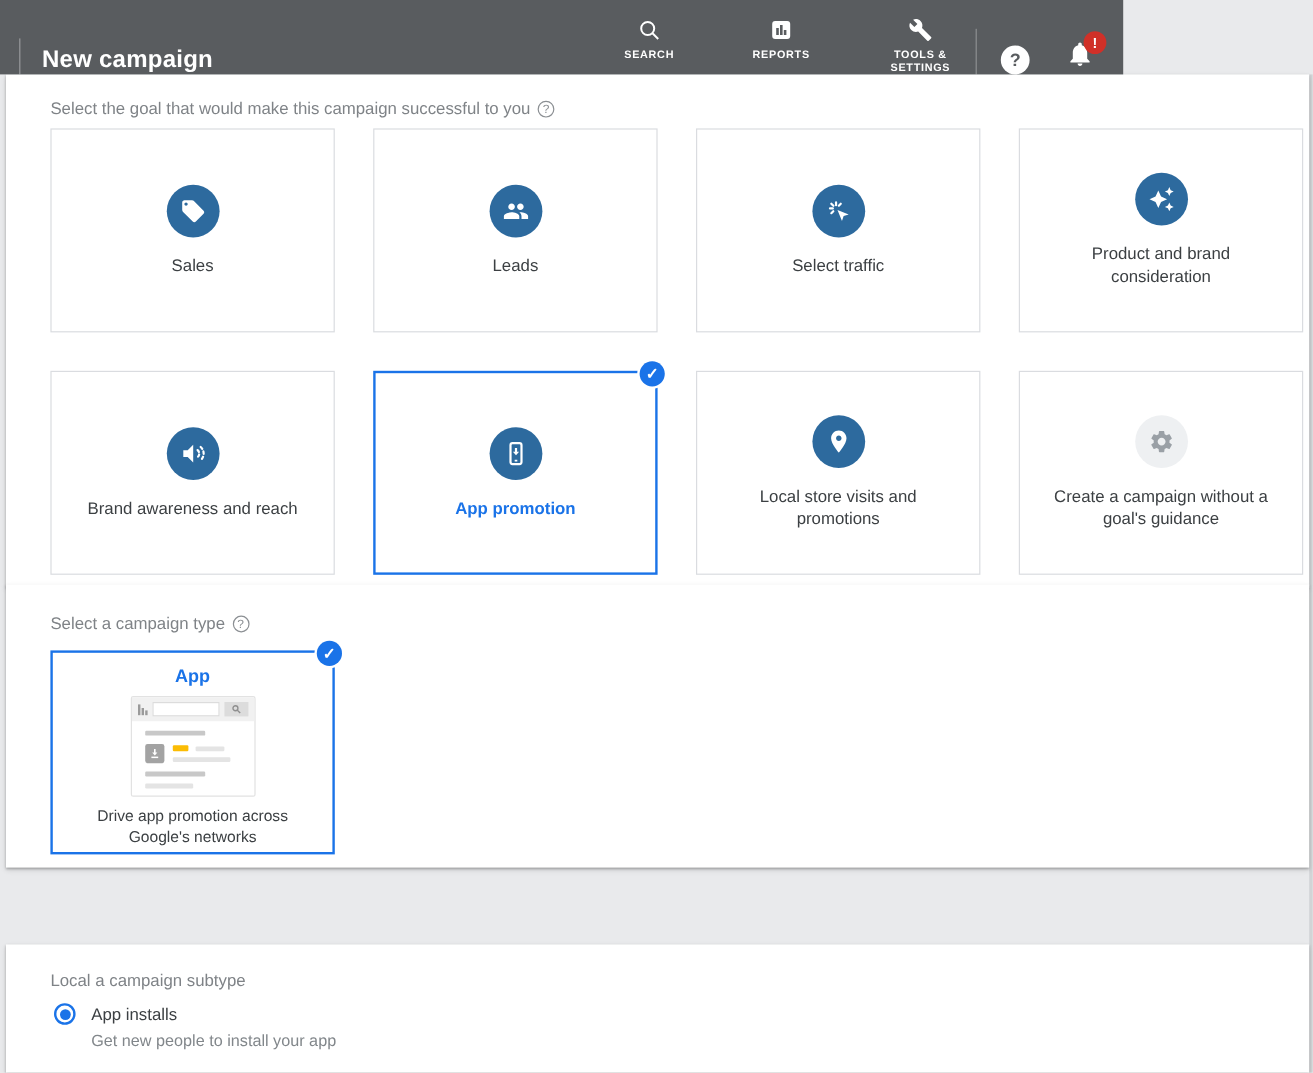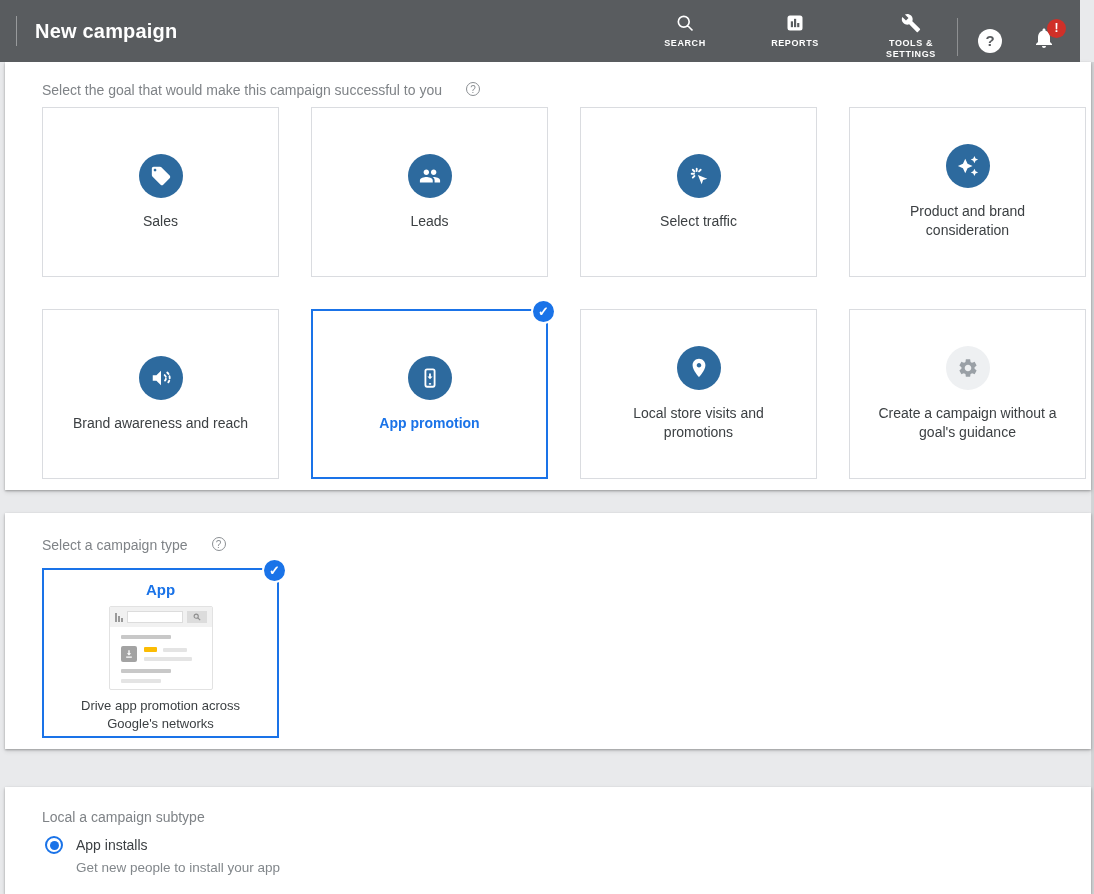--- a/index.html
+++ b/index.html
@@ -5,22 +5,22 @@
   * { box-sizing: border-box; margin: 0; padding: 0; }
   html,body { width:1094px; height:894px; overflow:hidden; }
   body {
     font-family: "Liberation Sans", sans-serif;
     background:#e9eaec;
     position:relative;
     color:#3c4043;
   }
   
   .header {
-    position:absolute; top:0; left:0; width:1080px; height:62px;
-    background:#595c5f; display:flex; align-items:center;
+    position:absolute; top:0; left:0; width:936px; height:62px;
+    background:#595c5f; display:flex; align-items:flex-end;
     padding:0 24px 0 16px; z-index:10;
   }
   .hdr-divider { width:1px; height:30px; background:rgba(255,255,255,.38); }
   .hdr-title { color:#fff; font-size:20px; font-weight:700; margin-left:18px; letter-spacing:.2px; }
   .hdr-nav { margin-left:auto; display:flex; align-items:flex-start; gap:26px; }
   .nav-item {
     display:flex; flex-direction:column; align-items:center; gap:4px;
     color:#fff; cursor:pointer; padding-top:10px; min-width:48px;margin-left:36px;
   }
   .nav-item .lbl {
@@ -39,27 +39,27 @@
     position:absolute; top:-7px; right:-10px; width:19px; height:19px; border-radius:50%;
     background:#d03028; color:#fff; font-size:12px; font-weight:700;
     display:flex; align-items:center; justify-content:center;
   }
   
   .panel {
     position:absolute; left:5px; width:1086px; background:#fff;
     box-shadow:0 1px 2px rgba(0,0,0,.28), 0 2px 5px rgba(0,0,0,.12);
   }
   .panel-1 { top:62px; height:428px; }
-  .panel-2 { top:513px; height:236px; }
+  .panel-2 { top:487px; height:236px; }
   .panel-3 { top:787px; height:107px; }
   .edge-strip { position:absolute; top:62px; right:0; width:3px; height:832px; background:#d2d4d6; }
 
   .sec-heading {
     position:absolute; left:37px; font-size:14px; color:#7f8387;
-    display:flex; align-items:flex-start; gap:24px;
+    display:flex; align-items:flex-end; gap:6px;
   }
   .q-circle {
     display:inline-flex; width:14px; height:14px; border:1px solid #8b8f93; border-radius:50%;
     font-size:10px; color:#8b8f93; align-items:center; justify-content:center; cursor:pointer;
     flex:0 0 auto;
   }
   
   .goal-grid {
     position:absolute; left:37px; top:45px;
     display:grid; grid-template-columns:repeat(4,237px); grid-auto-rows:170px; gap:32px;

